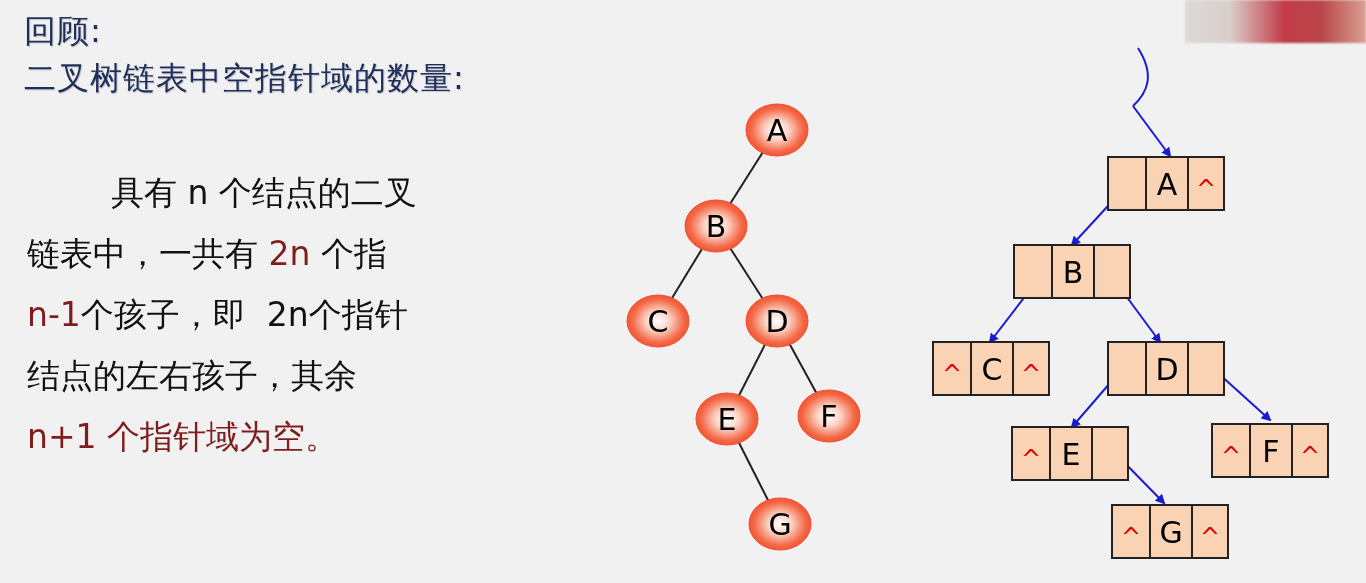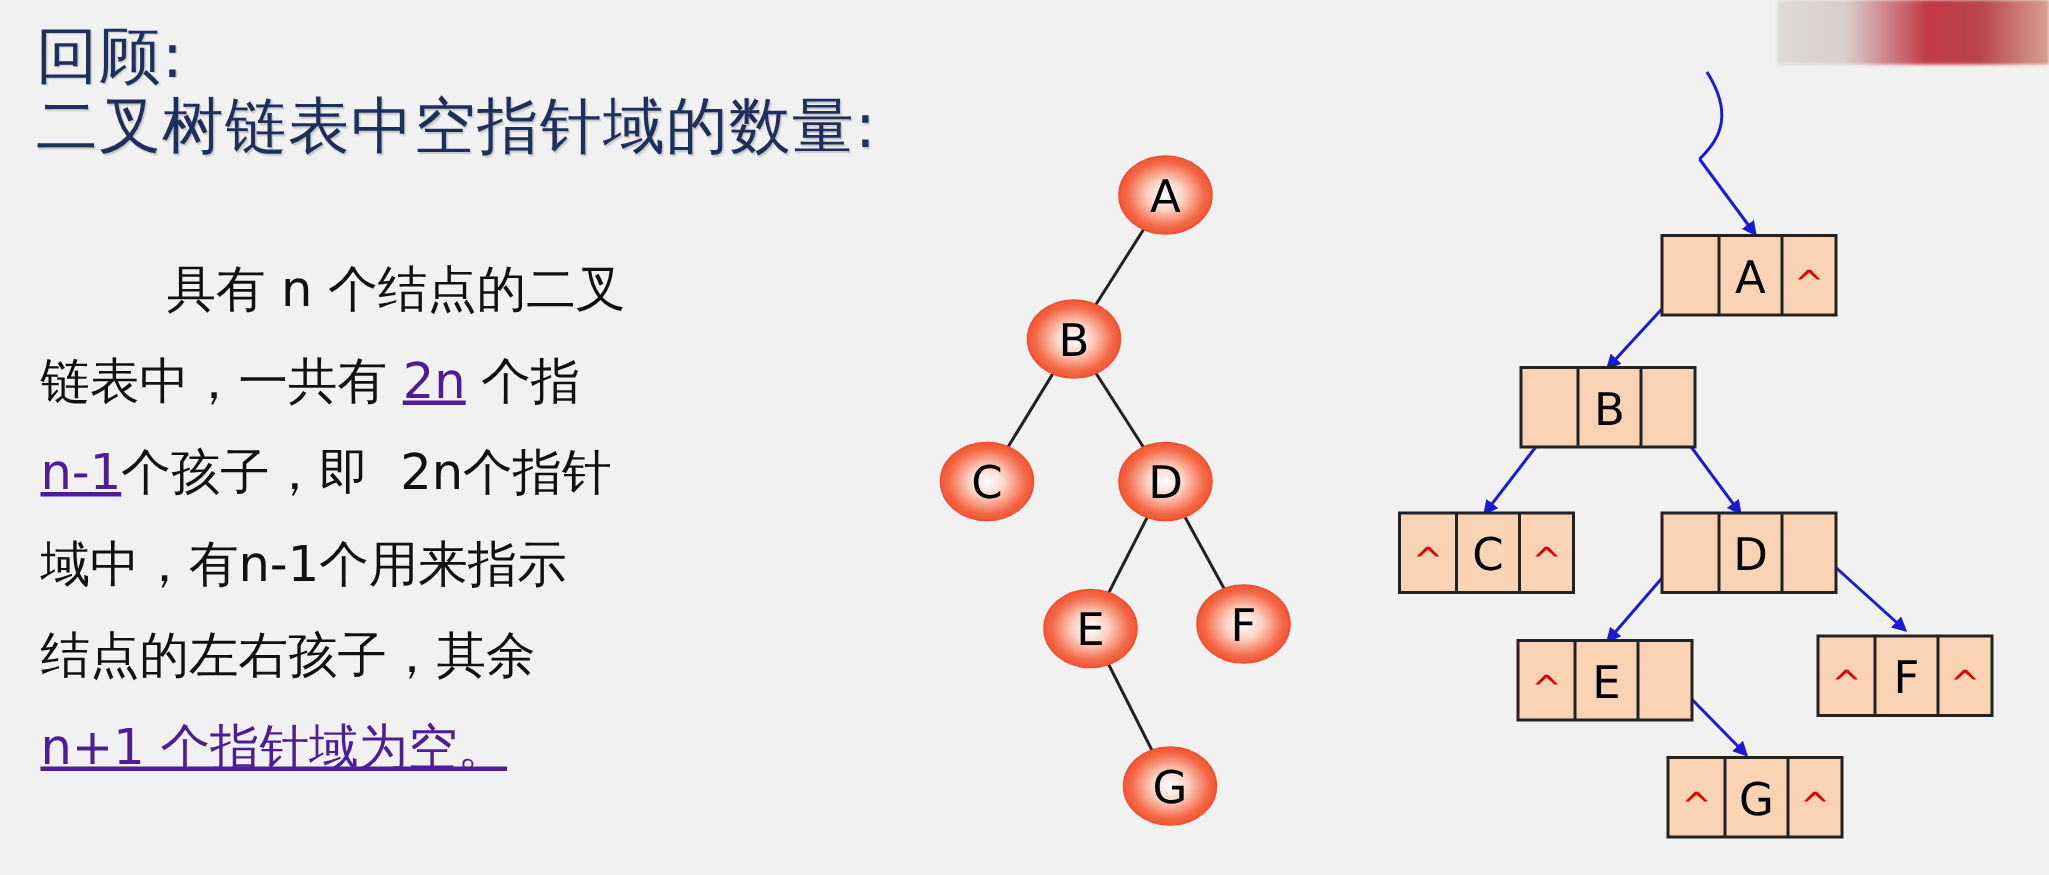--- a/index.html
+++ b/index.html
@@ -3,33 +3,33 @@
   <meta charset="utf-8">
   <style>
     html, body { margin:0; padding:0; }
     body {
       width:1366px; height:583px; overflow:hidden; position:relative;
       background:#f1f1f1;
       font-family:"DejaVu Sans", sans-serif;
     }
     .title {
       position:absolute; left:24px; color:#1f2f5c;
-      font-size:41px; letter-spacing:1px;
+      font-size:32px; letter-spacing:1px;
       text-shadow:1px 1px 1px rgba(0,0,0,0.18);
       font-family:"DejaVu Sans", sans-serif; white-space:nowrap;
     }
     #t1 { top:10px; }
     #t2 { top:57px; }
     .body-text {
       position:absolute; left:27px; top:162px; width:480px;
       font-size:33px; line-height:61px; color:#111;
       font-family:"DejaVu Sans", sans-serif;
     }
     .body-text .line { white-space:nowrap; display:block; }
-    .hl { color:#4c1d95;text-decoration:underline; }
+    .hl { color:#7f1d1d; }
     .webcam {
       position:absolute; left:1185px; top:0; width:181px; height:43px;
       background: linear-gradient(90deg, #dcdad8 0%, #d9cfcc 25%, #c23a48 55%, #b9464a 75%, #d8a090 100%);
       filter: blur(1px);
     }
     svg { position:absolute; left:0; top:0; }
     .nodelabel { font-family:"DejaVu Sans", sans-serif; font-size:30px; fill:#000; }
     .celllabel { font-family:"DejaVu Sans", sans-serif; font-size:30px; fill:#000; }
     .nullmark { font-family:"DejaVu Sans", sans-serif; font-size:24px; fill:#e00000; }
   </style>
@@ -38,21 +38,20 @@
 
 <div class="webcam"></div>
 
 <div class="title" id="t1">回顾:</div>
 <div class="title" id="t2">二叉树链表中空指针域的数量:</div>
 
 <div class="body-text" id="para">
     <span class="line"><span>&nbsp;&nbsp;&nbsp;&nbsp;&nbsp;&nbsp;&nbsp;&nbsp;具有&nbsp;n&nbsp;个结点的二叉</span></span>
     <span class="line"><span>链表中，一共有&nbsp;</span><span class="hl">2n</span><span>&nbsp;个指</span></span>
     <span class="line"><span class="hl">n-1</span><span>个孩子，即&nbsp;&nbsp;2n个指针</span></span>
-    <span class="line"><span>域中，有n-1个用来指示</span></span>
     <span class="line"><span>结点的左右孩子，其余</span></span>
     <span class="line"><span class="hl">n+1&nbsp;个指针域为空。</span></span>
   </div>
 
 <svg id="diagram" width="1366" height="583">
   <defs>
     <radialGradient id="nodeGrad" cx="50%" cy="50%" r="55%">
       <stop offset="0%" stop-color="#ffffff"></stop>
       <stop offset="35%" stop-color="#fbd2c4"></stop>
       <stop offset="75%" stop-color="#f46a48"></stop>

